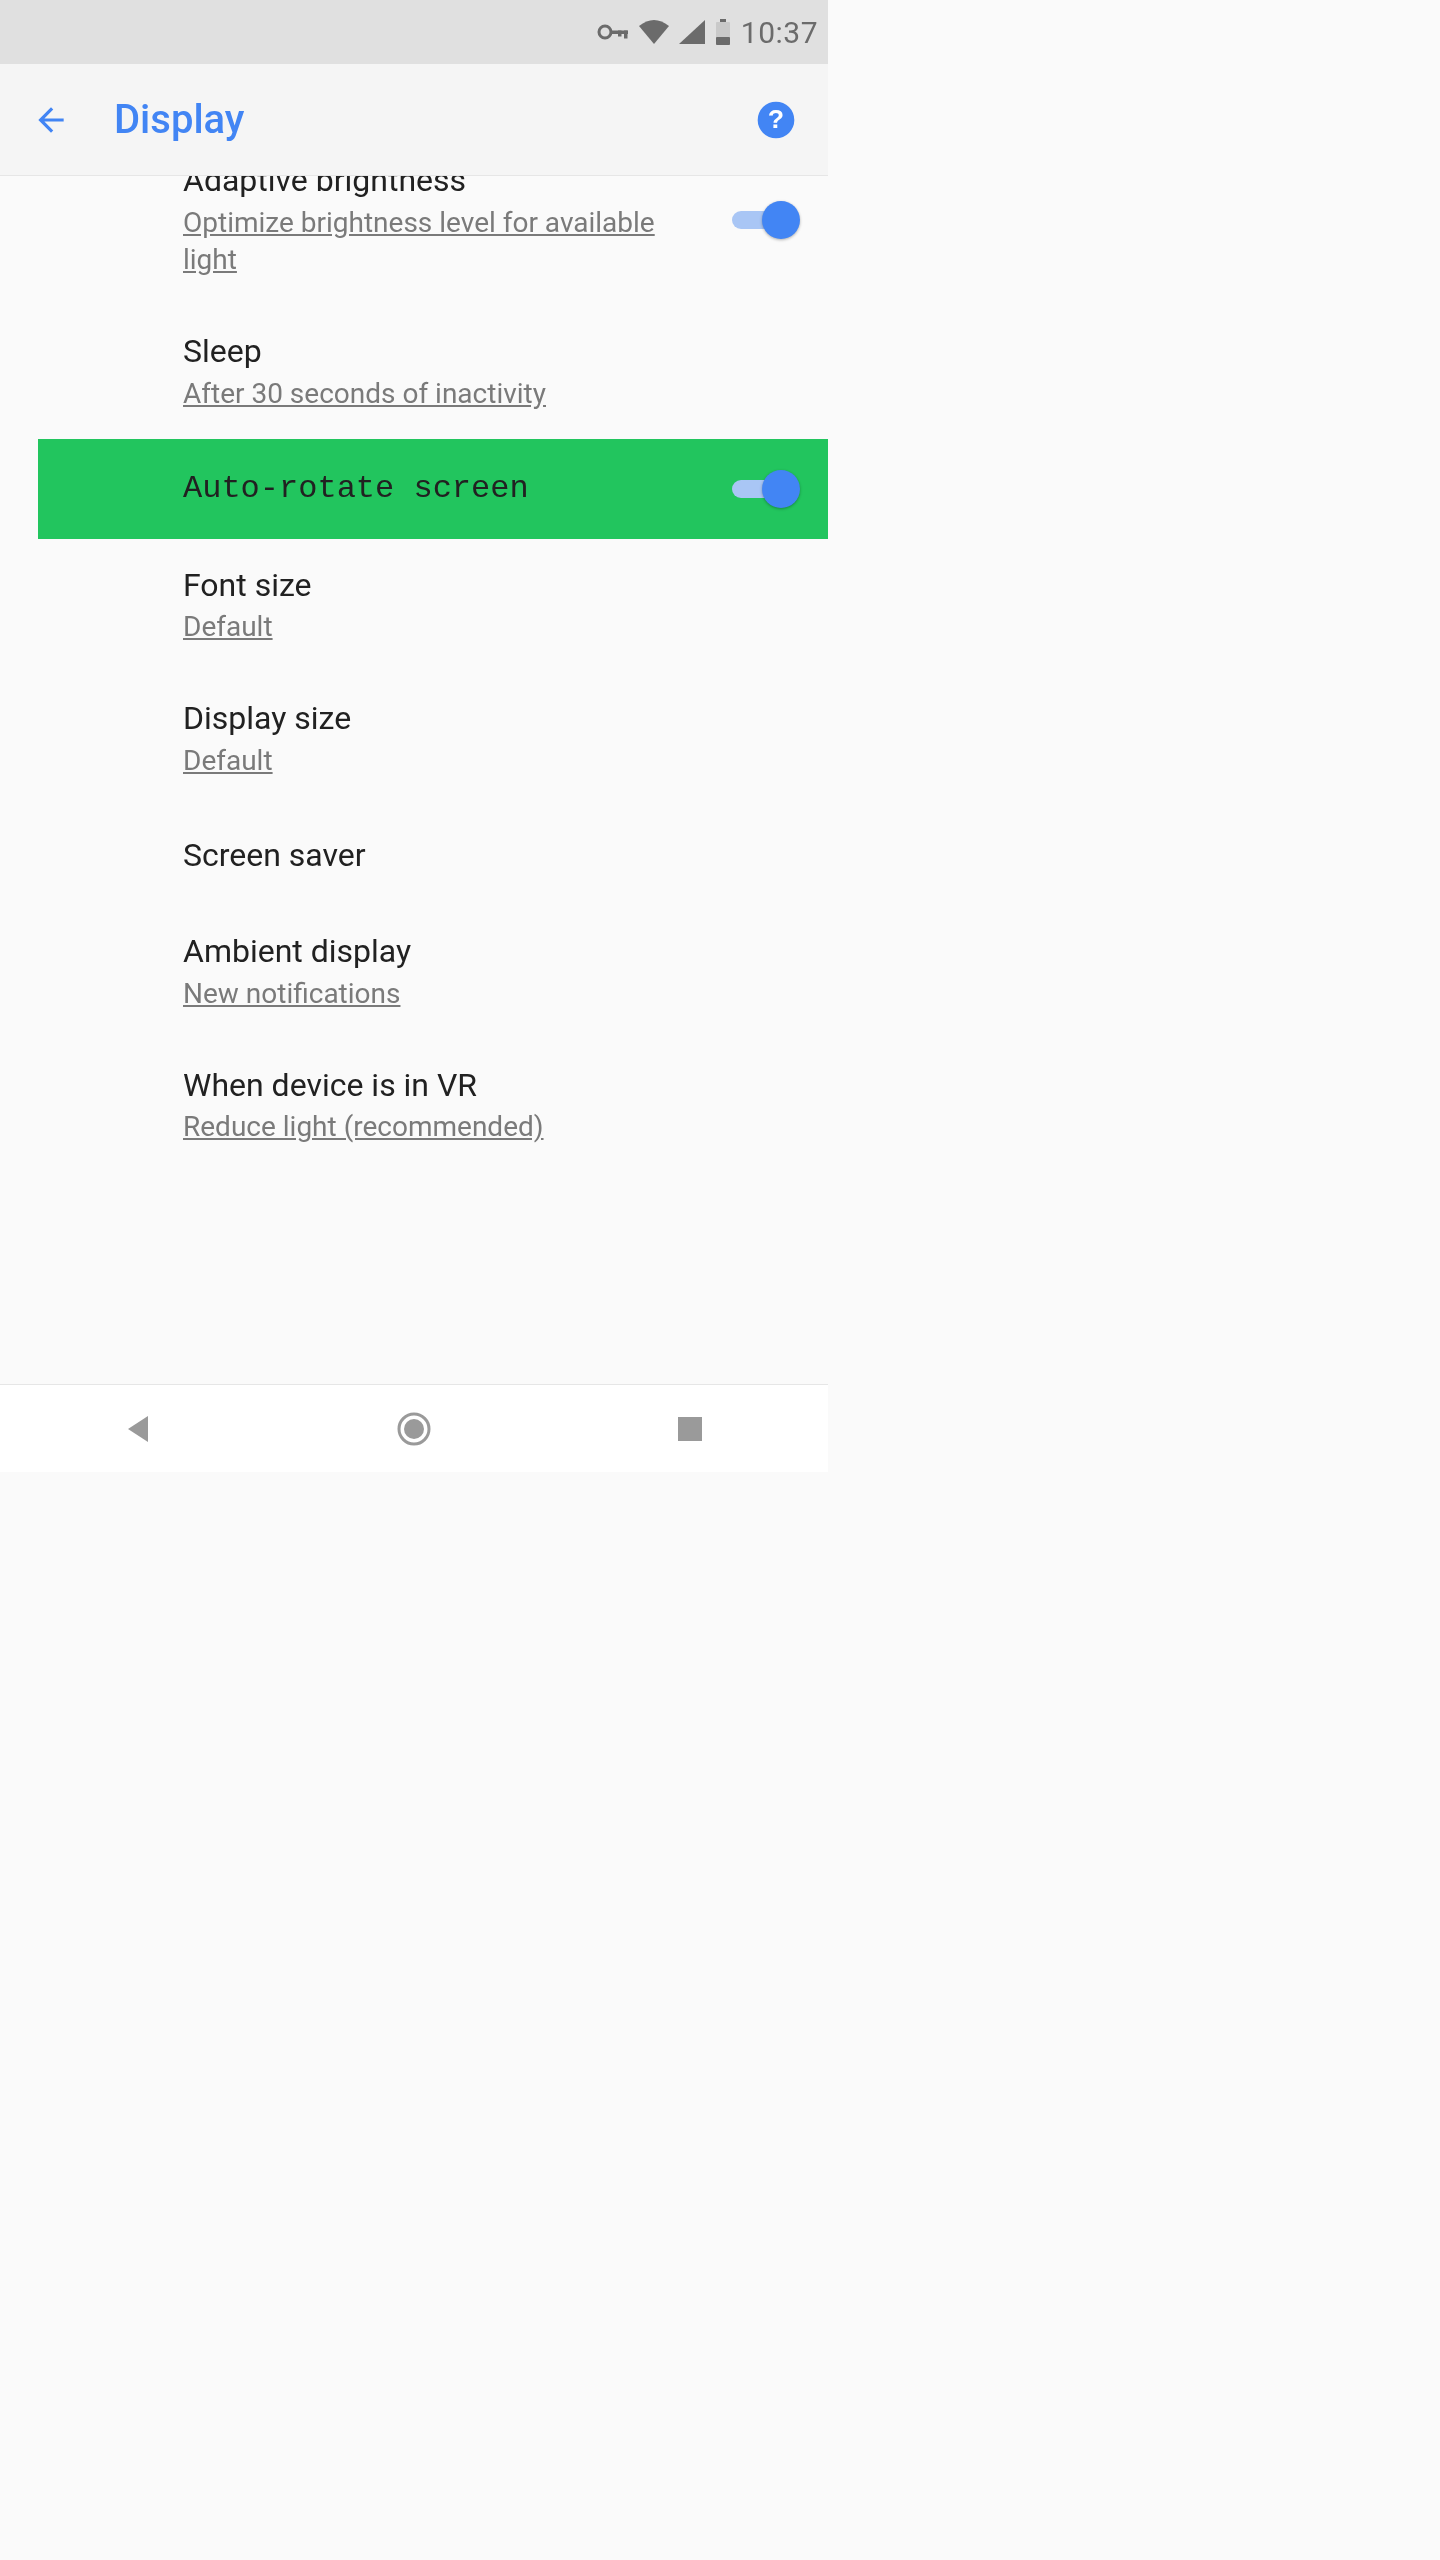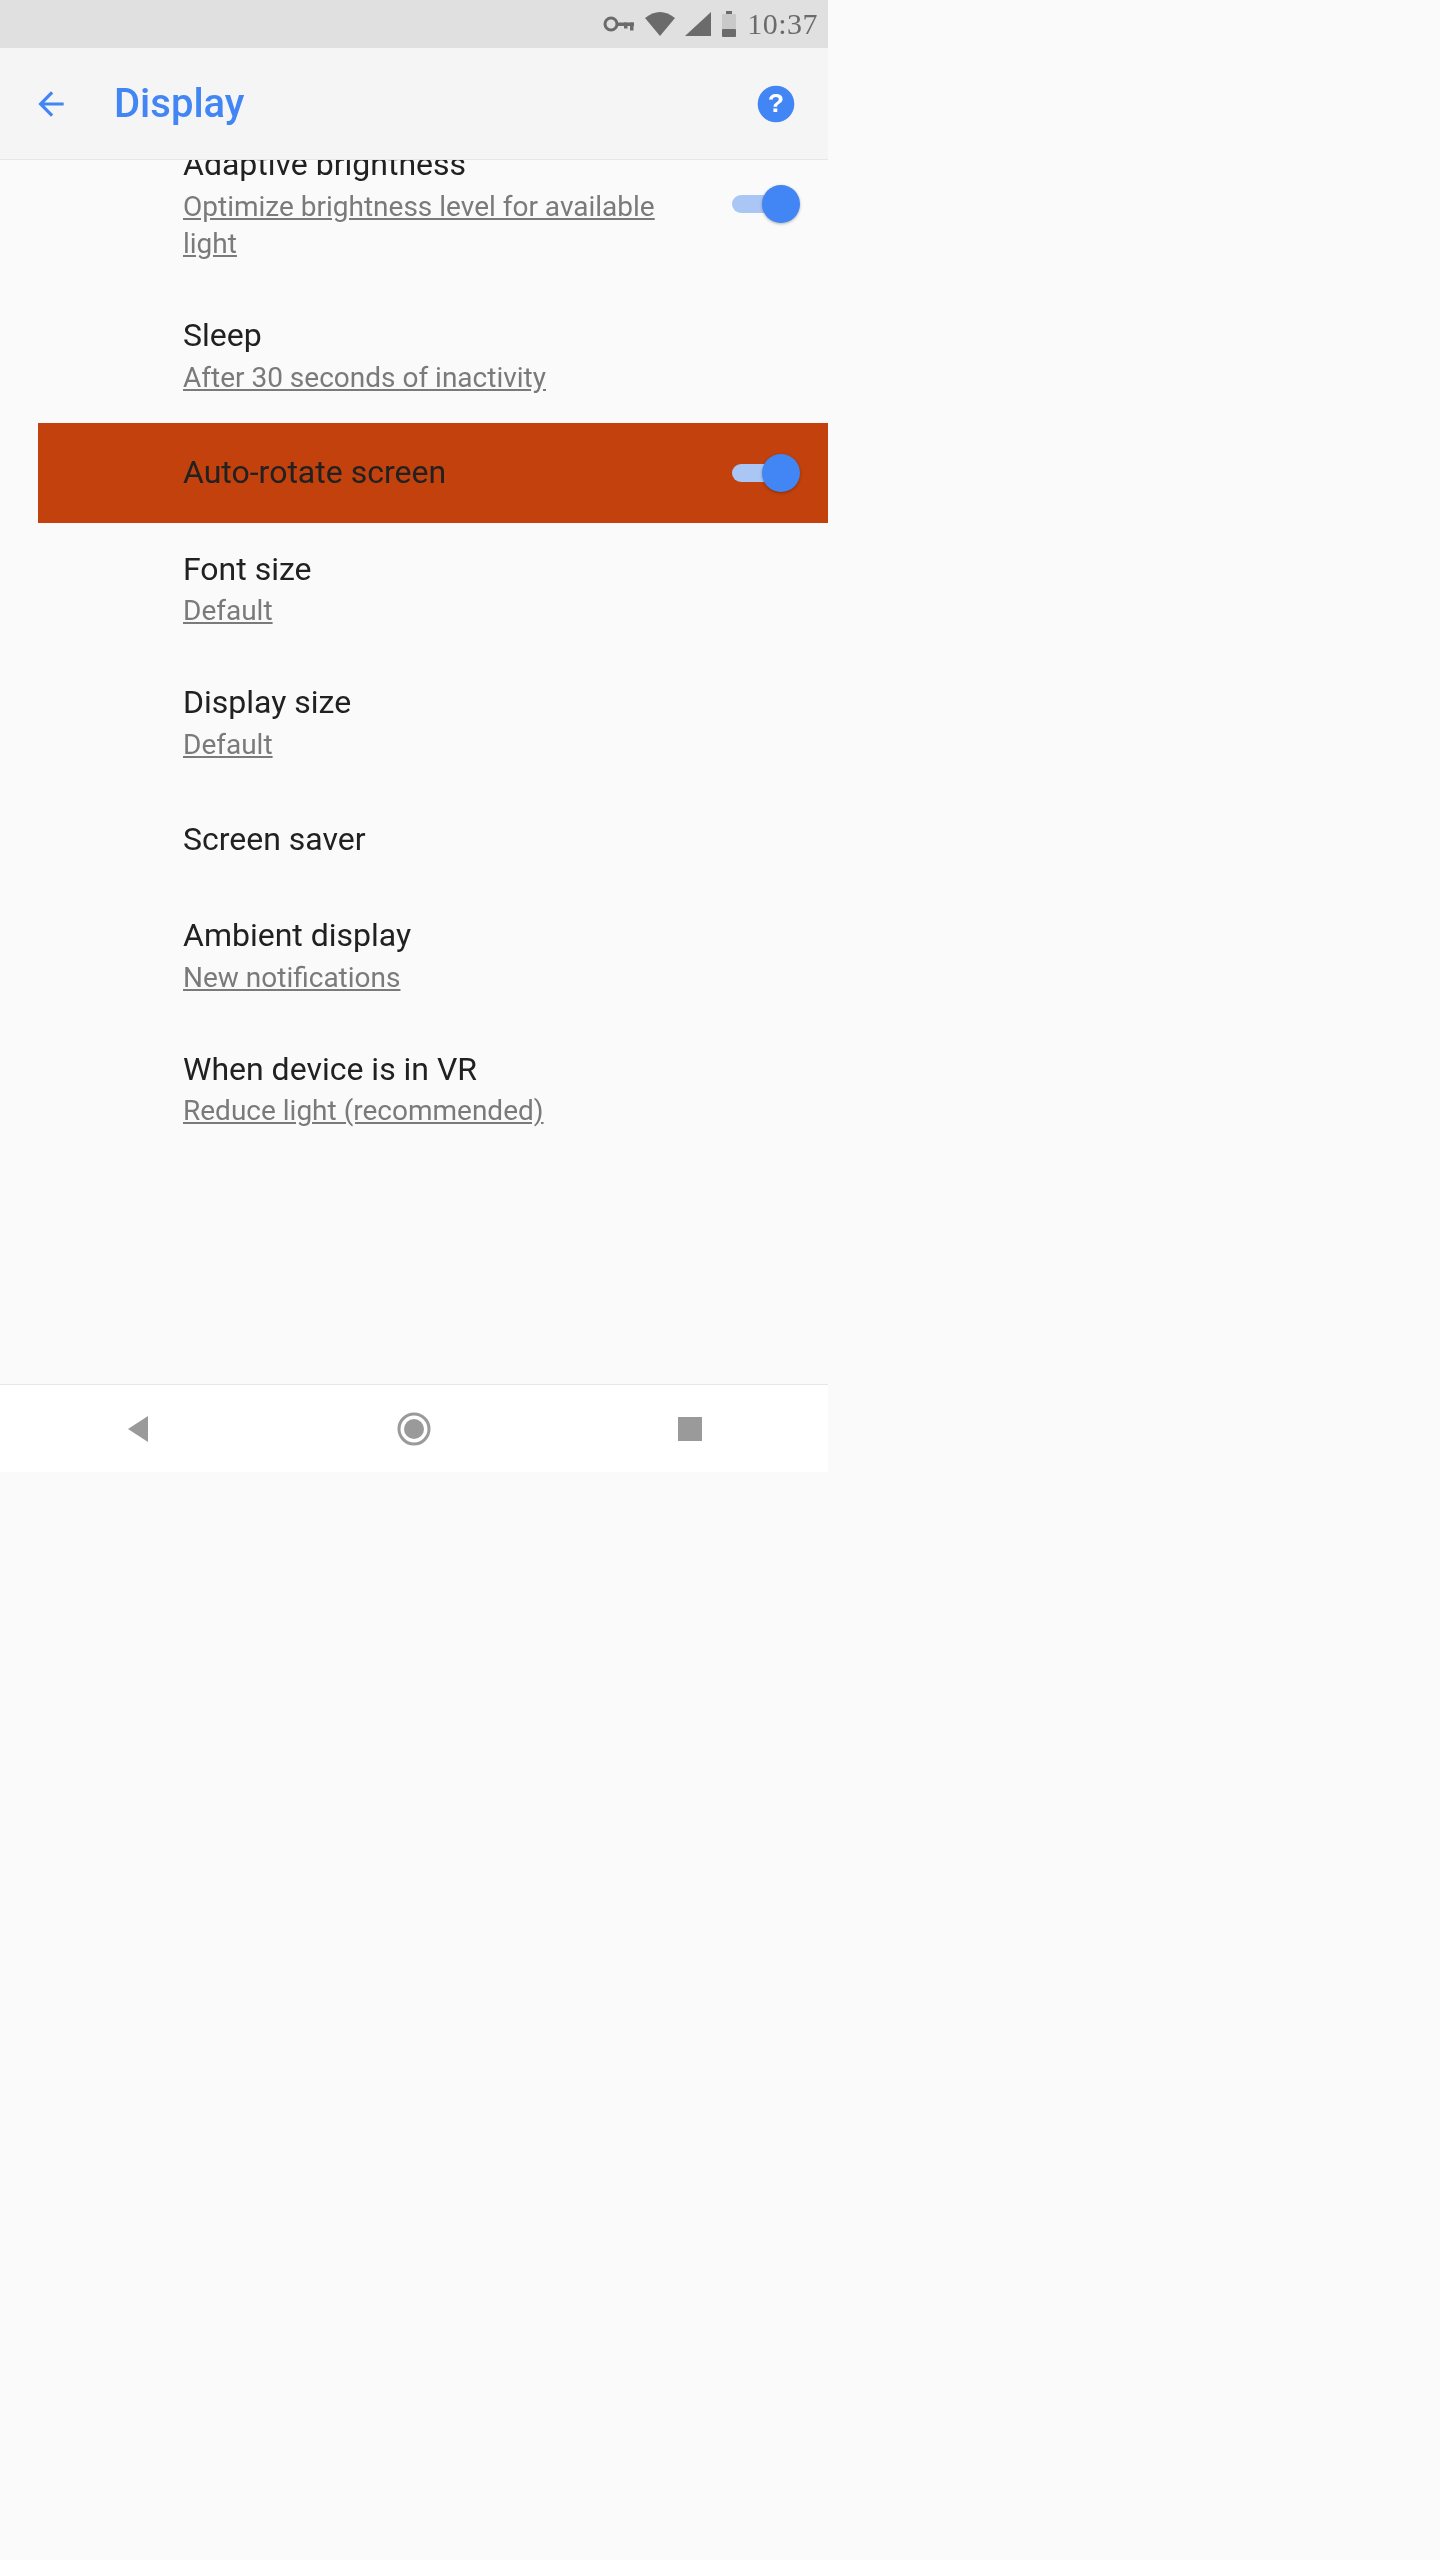--- a/index.html
+++ b/index.html
@@ -13,30 +13,29 @@
   .screen {
     width: 100%;
     height: 100%;
     display: flex;
     flex-direction: column;
     background: #fafafa;
   }
 
   
   .status-bar {
-    height: 48px;
+    height: 64px;
     background: #e0e0e0;
     display: flex;
     align-items: center;
     justify-content: flex-end;
     padding: 0 10px;
     gap: 10px;
     color: #6b6b6b;
     font-size: 30px;
-    font-family: Liberation Serif, serif;
   }
   .status-bar .time {
     font-weight: 400;
     font-size: 30px;
     letter-spacing: 0.5px;
   }
   .status-bar svg { display:block; }
 
   
   .app-bar {
@@ -74,21 +73,22 @@
     position: relative;
     top: -42px; 
   }
   .setting-item {
     display: flex;
     align-items: center;
     padding: 26px 30px 26px 145px;
     min-height: 100px;
   }
   .setting-item.highlight {
-    background: #c2410c;
+    background: #22c55e;
+    font-family: Liberation Mono, monospace;
   }
   .setting-text {
     flex: 1;
     display: flex;
     flex-direction: column;
     gap: 2px;
     padding-right: 20px;
   }
   .setting-title {
     font-size: 32px;

